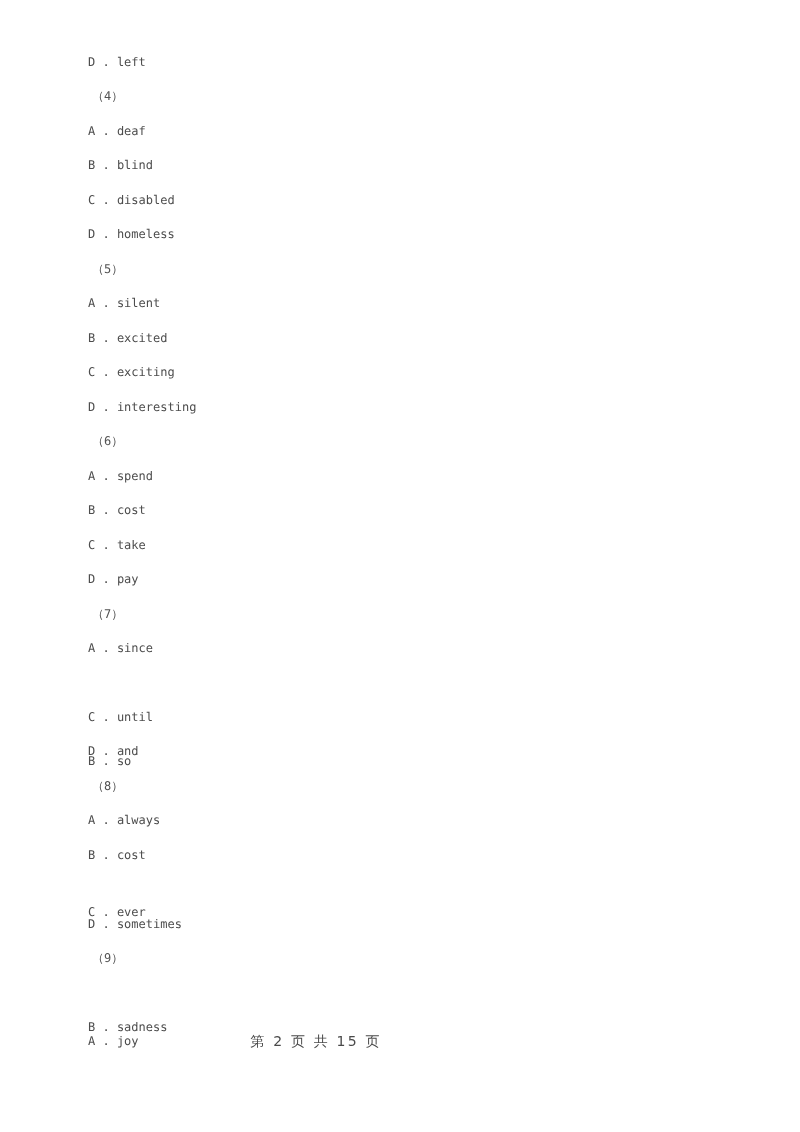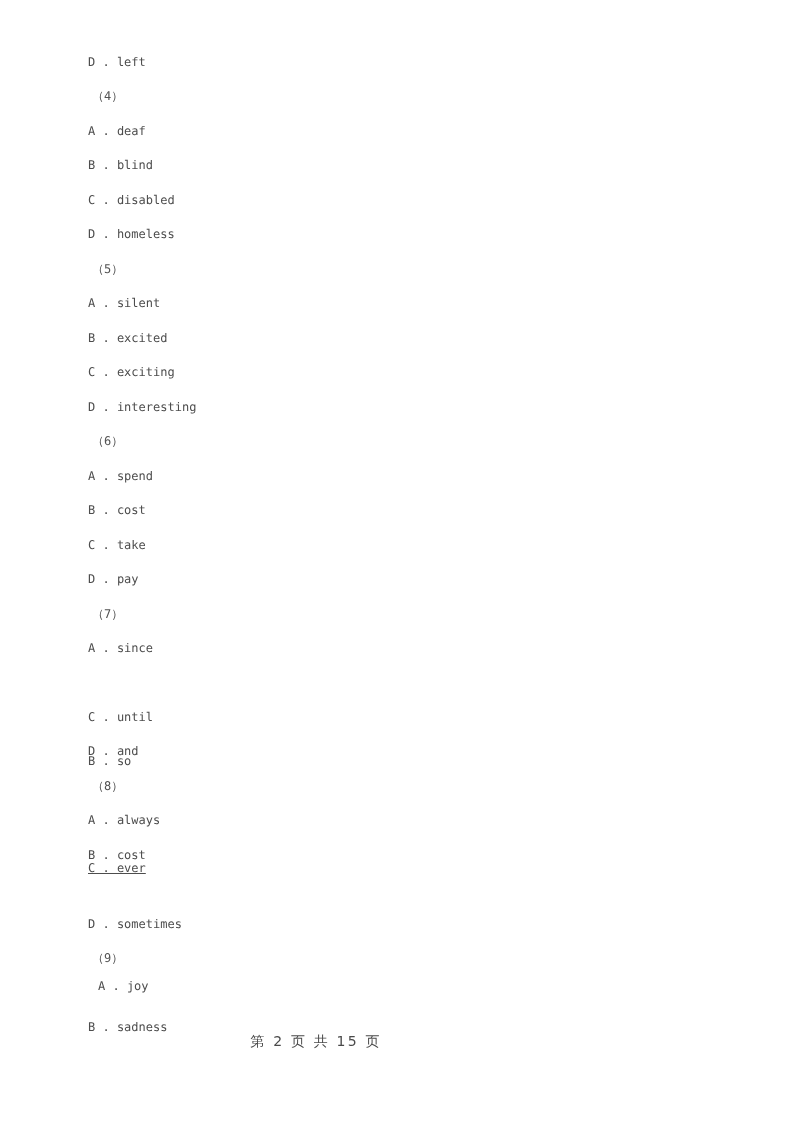--- a/index.html
+++ b/index.html
@@ -98,23 +98,23 @@
         <div class="line opt" style="top: 534.58px;">C . take</div>
         <div class="line opt" style="top: 569.05px; text-align: center;">D . pay</div>
         <div class="line qnum" style="top: 603.52px;">（7）</div>
         <div class="line opt" style="top: 637.99px;">A . since</div>
         <div class="line opt" style="top: 711px; margin-top: 40px;">B . so</div>
         <div class="line opt" style="top: 706.93px; text-align: right;">C . until</div>
         <div class="line opt" style="top: 741.4px;">D . and</div>
         <div class="line qnum" style="top: 775.87px;">（8）</div>
         <div class="line opt" style="top: 810.34px;">A . always</div>
         <div class="line opt" style="top: 844.81px;">B . cost</div>
-        <div class="line opt" style="top: 858px; text-decoration: underline;">C . ever</div>
+        <div class="line opt" style="top: 902px;">C . ever</div>
         <div class="line opt" style="top: 913.75px;">D . sometimes</div>
         <div class="line qnum" style="top: 948.22px;">（9）</div>
-        <div class="line opt" style="top: 976px; margin-left: 10px;">A . joy</div>
+        <div class="line opt" style="top: 1031px;">A . joy</div>
         <div class="line opt" style="top: 1017.16px;">B . sadness</div>
       </div>
 
     <div id="footer">第 2 页 共 15 页</div>
 
   </div>
 </div>
 
 </body></html>

